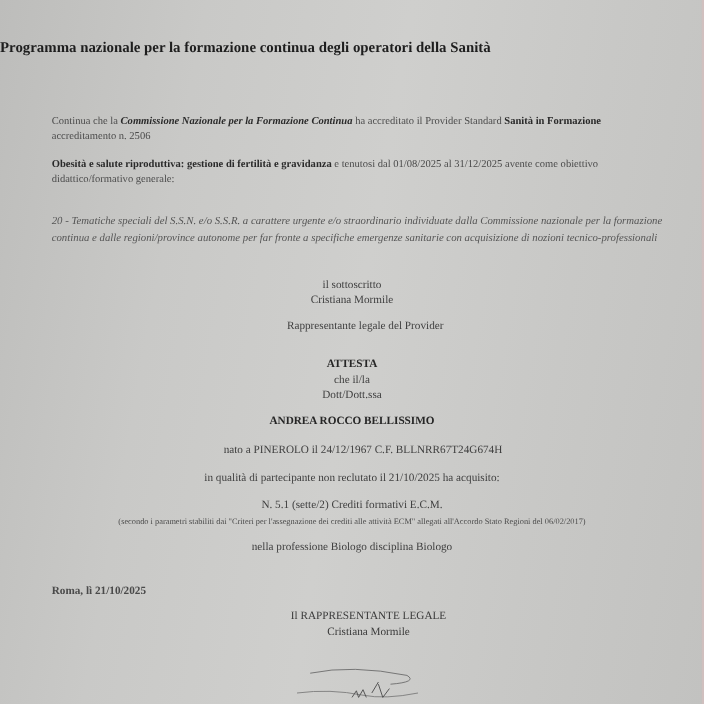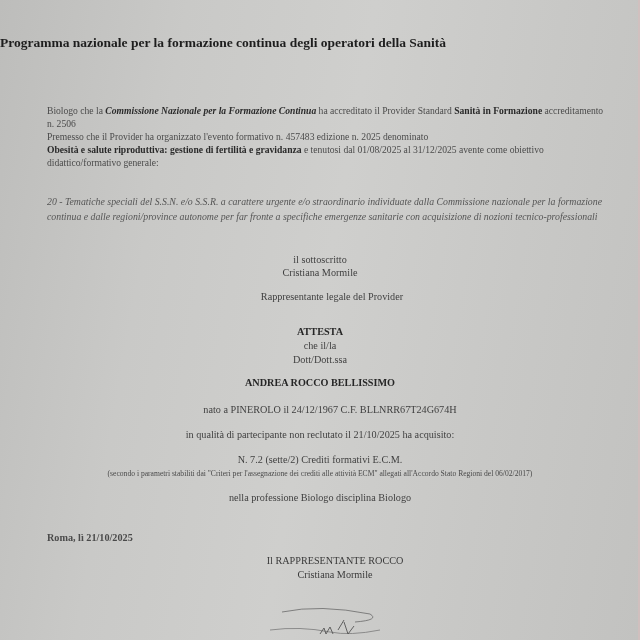--- a/index.html
+++ b/index.html
@@ -35,44 +35,44 @@
     .signature { position: absolute; left: 260px; top: 600px; width: 140px; height: 40px; }
     .edge-r { position:absolute; right:0; top:0; width:2px; height:640px; background:#d9bcbc; opacity:.6; }
   </style>
 </head>
 <body>
 
 <div class="page">
   <div class="title">Programma nazionale per la formazione continua degli operatori della Sanità</div>
 
   <div class="intro">
-    <p><span>Biologo che la </span><i class="bi">Commissione Nazionale per la Formazione Continua</i><span> ha accreditato il Provider Standard </span><b>Sanità in Formazione</b><span> accreditamento n. 2506</span></p>
-    <p><span>Premesso che il Provider ha organizzato l'evento formativo n. 457483 edizione n. 2025 denominato</span><br><b>Obesità e salute riproduttiva: gestione di fertilità e gravidanza</b><span> e tenutosi dal 01/08/2025 al 31/12/2025 avente come obiettivo didattico/formativo generale:</span></p>
+    <p><span>Continua che la </span><i class="bi">Commissione Nazionale per la Formazione Continua</i><span> ha accreditato il Provider Standard </span><b>Sanità in Formazione</b><span> accreditamento n. 2506</span></p>
+    <p><br><b>Obesità e salute riproduttiva: gestione di fertilità e gravidanza</b><span> e tenutosi dal 01/08/2025 al 31/12/2025 avente come obiettivo didattico/formativo generale:</span></p>
   </div>
 
   <div class="objective">20 - Tematiche speciali del S.S.N. e/o S.S.R. a carattere urgente e/o straordinario individuate dalla Commissione nazionale per la formazione continua e dalle regioni/province autonome per far fronte a specifiche emergenze sanitarie con acquisizione di nozioni tecnico-professionali</div>
 
   <div class="center" style="top:254px;">il sottoscritto</div>
   <div class="center" style="top:267px;">Cristiana Mormile</div>
   <div class="center" style="top:291px;margin-left:24px;">Rappresentante legale del Provider</div>
 
   <div class="center bold" style="top:326px;">ATTESTA</div>
   <div class="center" style="top:340px;">che il/la</div>
   <div class="center" style="top:354px;">Dott/Dott.ssa</div>
   <div class="center bold" style="top:377px;">ANDREA ROCCO BELLISSIMO</div>
 
   <div class="center" style="top:404px;padding-left:20px;">nato a PINEROLO il 24/12/1967 C.F. BLLNRR67T24G674H</div>
   <div class="center" style="top:429px;">in qualità di partecipante non reclutato il 21/10/2025 ha acquisito:</div>
-  <div class="center" style="top:454px;">N. 7.2 (sette/2) Crediti formativi E.C.M.</div>
+  <div class="center" style="top:454px;">N. 5.1 (sette/2) Crediti formativi E.C.M.</div>
   <div class="center small" style="top:469px;">(secondo i parametri stabiliti dai "Criteri per l'assegnazione dei crediti alle attività ECM" allegati all'Accordo Stato Regioni del 06/02/2017)</div>
   <div class="center" style="top:492px;">nella professione Biologo disciplina Biologo</div>
 
   <div class="left" style="top:532px;">Roma, lì 21/10/2025</div>
 
-  <div class="sig-block" style="top:555px;">Il RAPPRESENTANTE ROCCO</div>
+  <div class="sig-block" style="top:555px;">Il RAPPRESENTANTE LEGALE</div>
   <div class="sig-block" style="top:569px;">Cristiana Mormile</div>
 
   <svg class="signature" viewBox="0 0 140 40">
     <path d="M22 12 Q60 4 110 14 Q120 20 95 22" stroke="#6a6a6a" stroke-width="0.8" fill="none"></path>
     <path d="M10 30 Q40 26 70 32 Q90 36 120 30" stroke="#7a7a7a" stroke-width="0.8" fill="none"></path>
     <path d="M60 34 l4 -6 l2 6 l4 -7 l3 7 M78 30 l6 -10 M84 22 l4 12 l6 -8" stroke="#555" stroke-width="0.9" fill="none"></path>
   </svg>
 
   <div class="edge-r"></div>
 </div>

